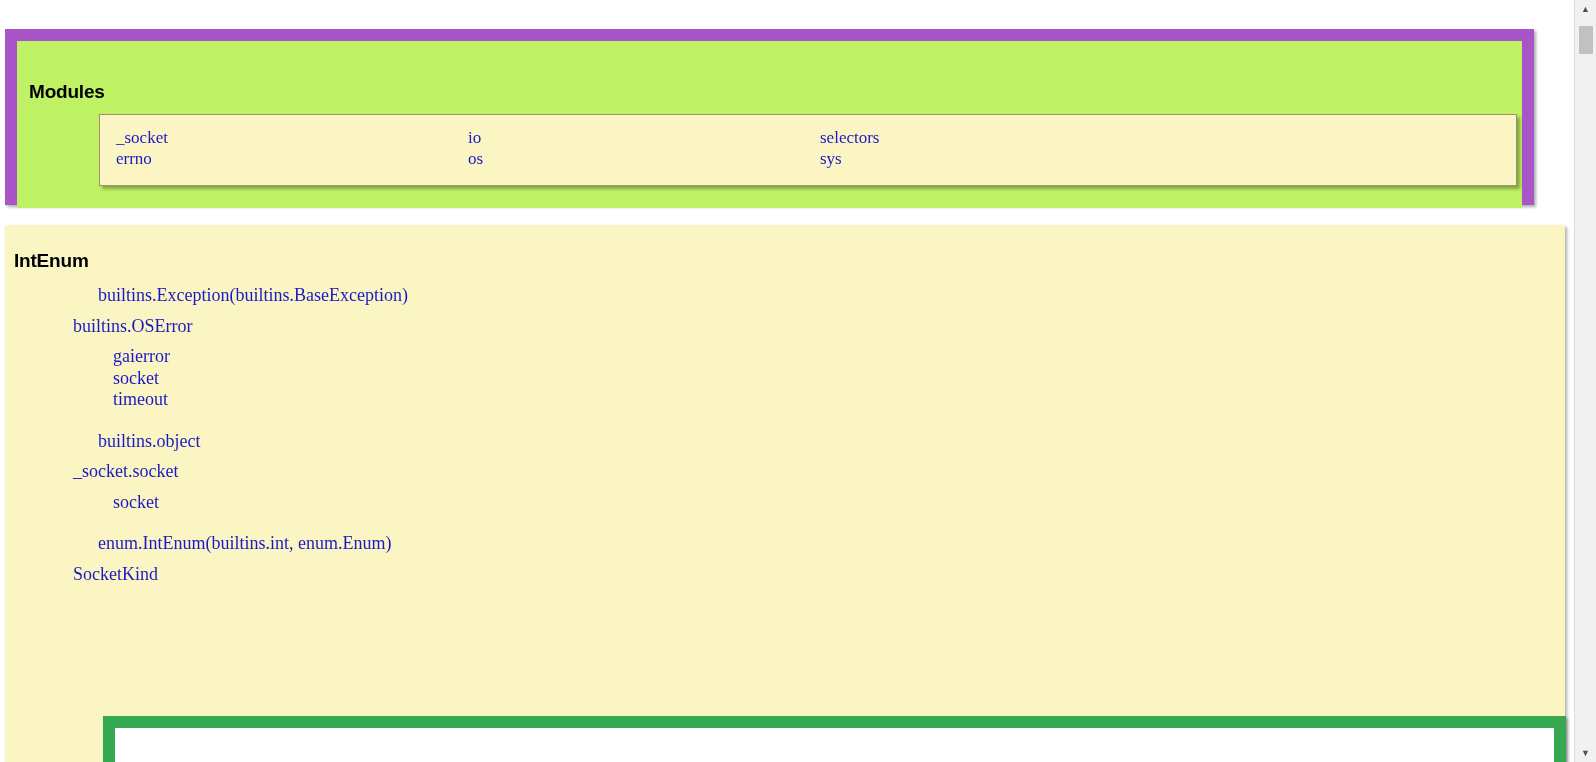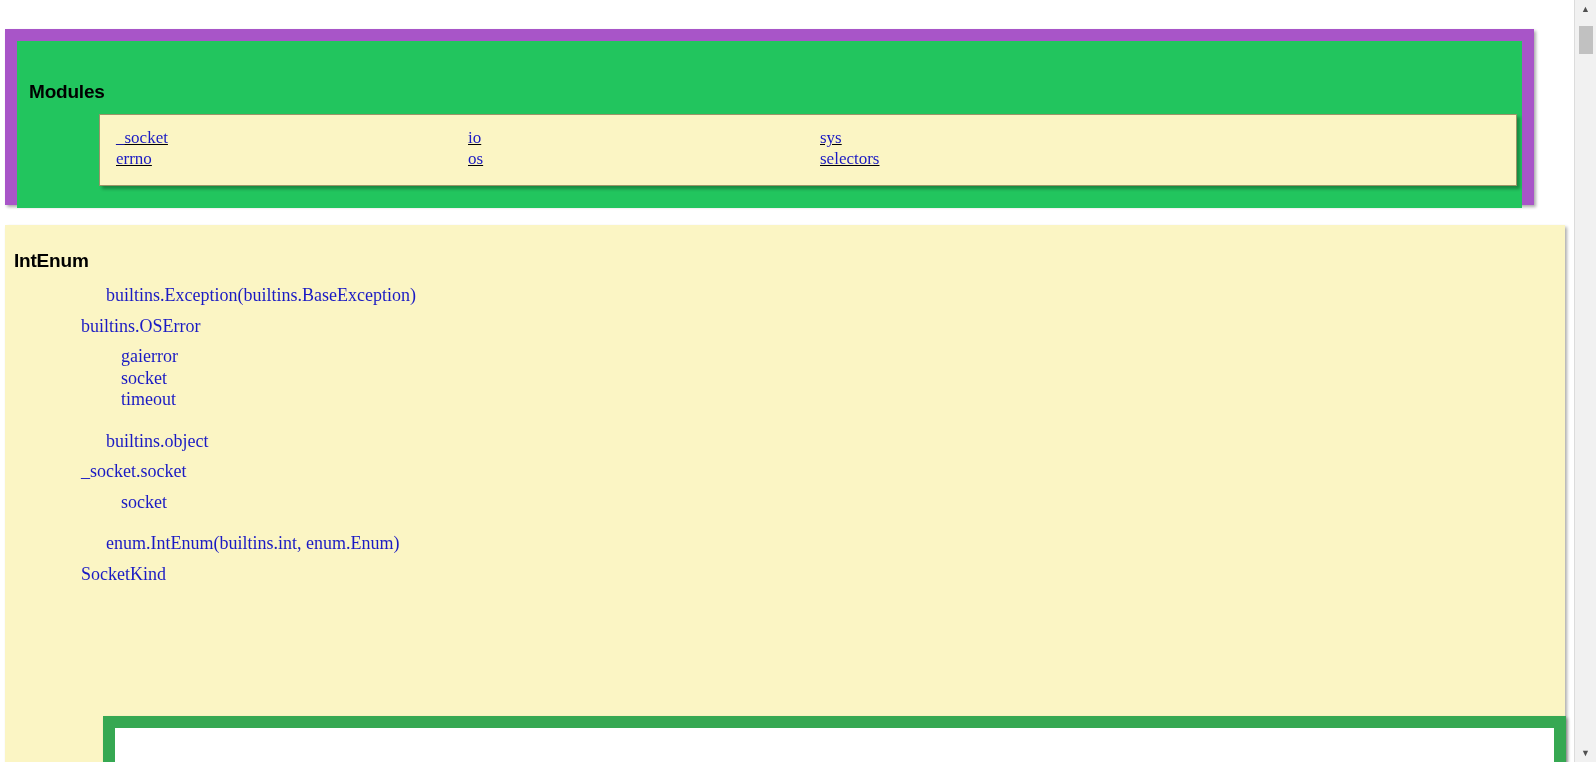--- a/index.html
+++ b/index.html
@@ -59,21 +59,21 @@
     top: 29px;
     width: 1529px;
     height: 176px;
   }
   #modules-section {
     left: 12px;
     top: 12px;
     width: 1505px;
     height: 167px;
     position: absolute;
-    background: #22c55e;
+    background: #bef264;
     box-shadow: none;
   }
   #modules-title {
     position: absolute;
     left: 12px;
     top: 40px;
   }
   #modules-table {
     position: absolute;
     left: 82px;
@@ -85,21 +85,20 @@
     background: #fbf5c4;
     box-shadow: 3px 3px 3px rgba(0,0,0,0.30);
   }
   #modules-table .cols {
     display: flex;
     padding: 12px 0 0 16px;
   }
   #modules-table .col {
     width: 352px;
     flex: 0 0 auto;
-    text-decoration: underline;
   }
   .modlink {
     display: block;
     font-family: "Liberation Serif", serif;
     font-size: 17px;
     line-height: 21px;
     color: #1a1ac4;
     text-decoration: none;
     white-space: pre;
   }
@@ -111,21 +110,21 @@
     width: 1560px;
     height: 540px;
   }
   #classes-title {
     position: absolute;
     left: 9px;
     top: 25px;
   }
   #class-tree {
     position: absolute;
-    left: 16px;
+    left: 8px;
     top: 60px;
     width: 100%;
   }
   .tree-item {
     font-family: "Liberation Serif", serif;
     font-size: 18px;
     line-height: 21.5px;
     color: #1a1ac4;
     white-space: pre;
     text-decoration: none;
@@ -209,22 +208,22 @@
             <a class="modlink" href="#">_socket</a>
             <a class="modlink" href="#">errno</a>
           </div>
 
           <div class="col">
             <a class="modlink" href="#">io</a>
             <a class="modlink" href="#">os</a>
           </div>
 
           <div class="col">
+            <a class="modlink" href="#">selectors</a>
             <a class="modlink" href="#">sys</a>
-            <a class="modlink" href="#">selectors</a>
           </div>
 
         </div>
       </div>
 
     </div>
   </div>
 
   <div class="section" id="classes-section">
 

